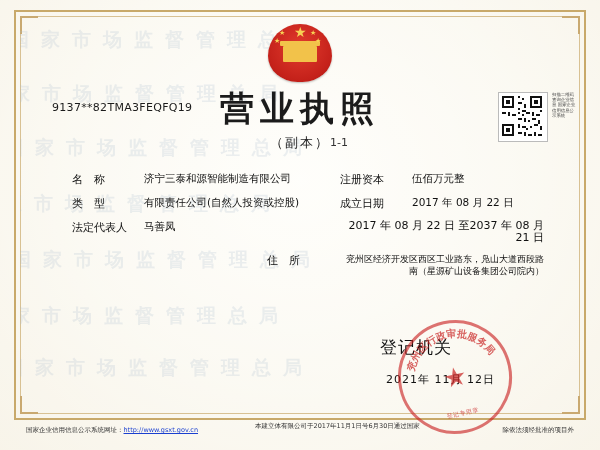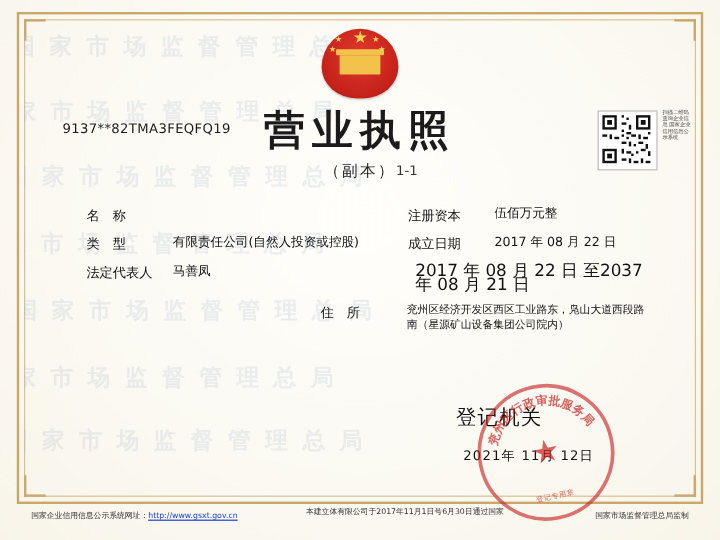--- a/index.html
+++ b/index.html
@@ -106,27 +106,27 @@
   .qr svg{display:block;}
   .qr-side{
     position:absolute;right:24px;top:92px;width:24px;
     font-size:4.4px;line-height:5.2px;color:#444;
   }
 
   
   .fields{position:absolute;left:52px;top:172px;right:56px;margin-left:20px;}
   .row{display:flex;margin-bottom:9px;}
   .col-l{width:268px;display:flex;}
-  .col-r{flex:1;display:flex;}
+  .col-r{flex:1;display:flex;text-align:right;}
   .lbl{
     width:66px;flex:none;font-size:11px;color:#111;
     display:flex;justify-content:space-between;
   }
   .val{font-size:10.5px;color:#111;line-height:13px;padding-left:6px;}
-  .val-small{font-size:14px;line-height:12px;}
+  .val-small{font-size:11px;line-height:12px;}
   .scope-lbl{width:66px;flex:none;font-size:11px;color:#111;display:flex;justify-content:space-between;}
   .scope-val{
     font-size:7.6px;line-height:10.5px;color:#111;padding-left:6px;width:250px;text-align:justify;
   }
   .addr-val{font-size:9px;line-height:12px;width:205px;}
 
   
   .registry{
     position:absolute;left:380px;top:336px;font-size:17px;color:#111;letter-spacing:1px;
   }
@@ -252,20 +252,21 @@
       </g>
     </svg>
   </div>
   <div class="qr-side">扫描二维码查询企业信息 国家企业信用信息公示系统</div>
 
   <div class="fields">
 
     <div class="row">
       <div class="col-l">
         <div class="lbl">名　称</div>
+        <div class="val">济宁三泰和源智能制造有限公司</div>
       </div>
       <div class="col-r">
         <div class="lbl">注册资本</div>
         <div class="val">伍佰万元整</div>
       </div>
     </div>
 
     <div class="row">
       <div class="col-l">
         <div class="lbl">类　型</div>
@@ -312,16 +313,16 @@
     <div class="bottom-txt">登记专用章</div>
   </div>
 
   <div class="footer">
     <div class="f-left">
       <span>国家企业信用信息公示系统网址：</span><a href="#">http://www.gsxt.gov.cn</a>
     </div>
     <div class="f-center">
       <div>本建立体有限公司于2017年11月1日号6月30日通过国家</div>
     </div>
-    <div class="f-right">国家市场监督管理总局监制</div>
+    <div class="f-right">除依法须经批准的项目外</div>
   </div>
 
 </div>
 
 </body></html>

